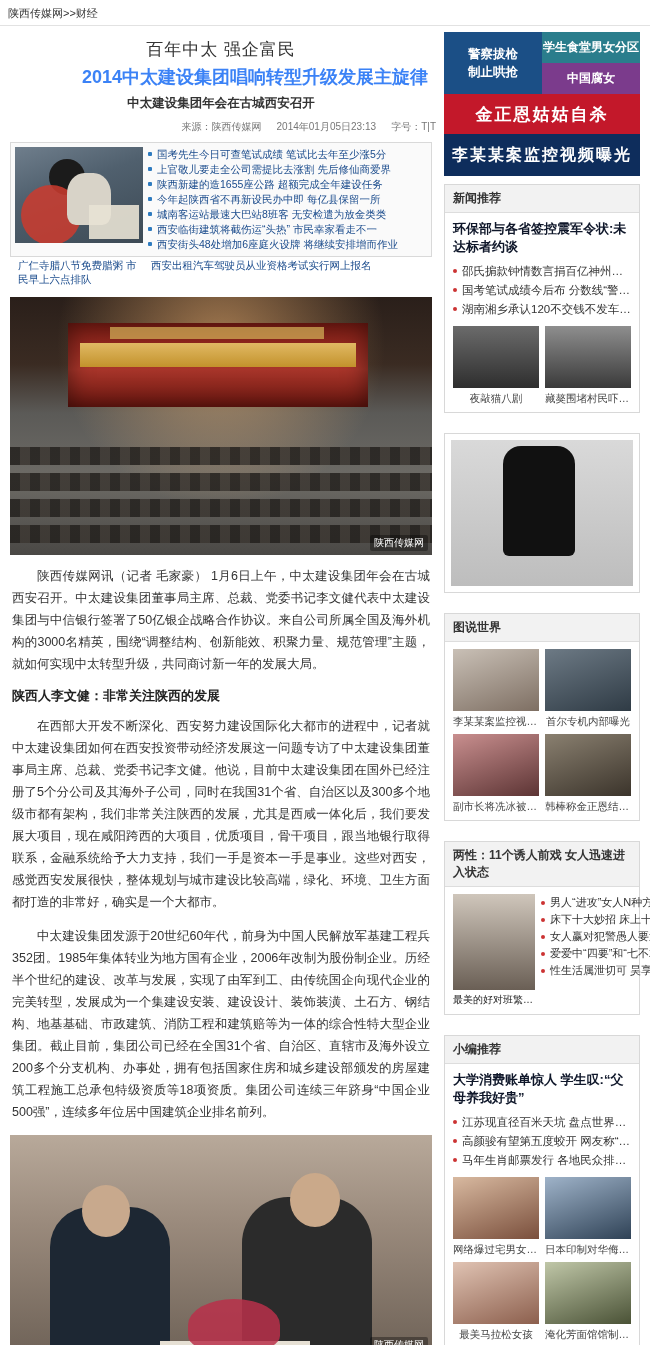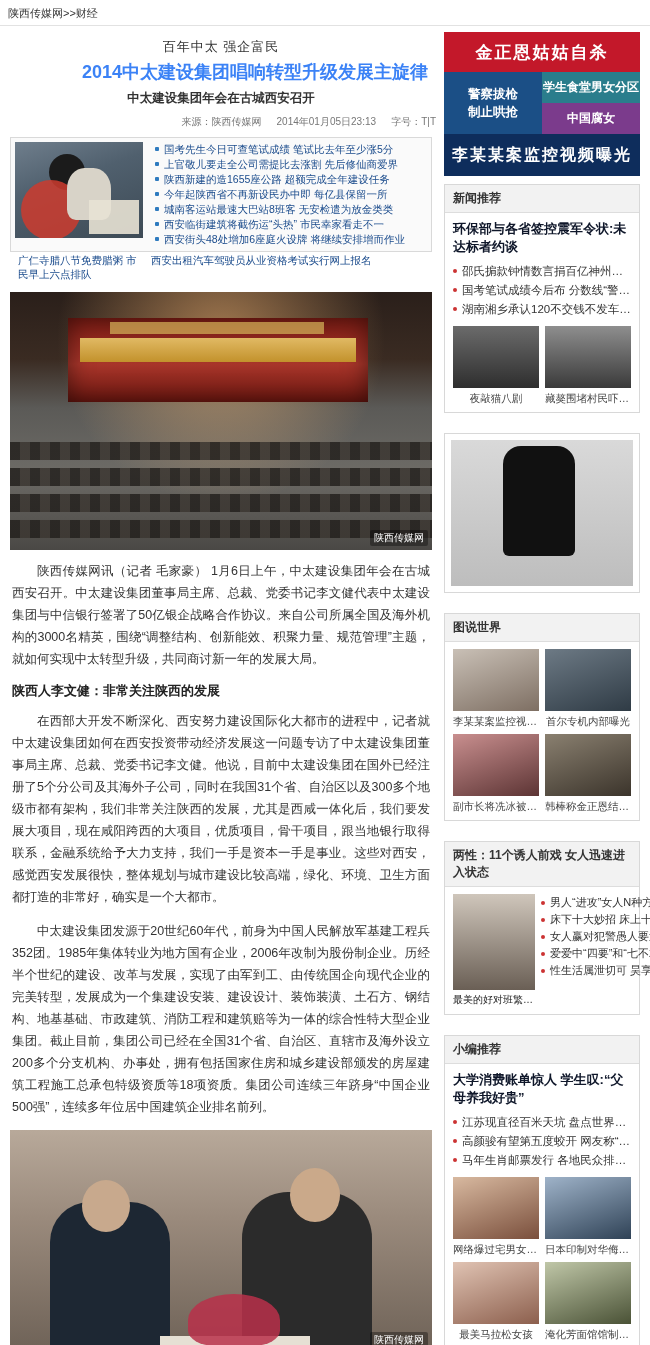--- a/index.html
+++ b/index.html
@@ -14,32 +14,32 @@
   .page { width: 650px; position: relative; background:#fff; }
   .breadcrumb {
     font-size: 11px; color:#333; padding: 6px 8px 4px 8px;
     border-bottom: 1px solid #e2e2e2;
   }
   .layout { display:flex; gap:8px; padding: 6px 6px 0 6px; }
   .main { width: 430px; }
   .side { width: 196px; }
 
   
-  .kicker { text-align:center; font-size:13px; color:#333; margin: 6px 0 4px; letter-spacing:1px;}
+  .kicker { text-align:center; font-size:17px; color:#333; margin: 6px 0 4px; letter-spacing:1px;}
   .headline {
     text-align:right; font-size:18px; font-weight:bold; color:#3b82f6;
     line-height:1.35; margin: 2px 8px 6px;
   }
   .subhead { text-align:center; font-size:12.5px; font-weight:bold; color:#333; margin-bottom:8px;}
   .meta { text-align:right; font-size:10px; color:#777; margin-bottom:8px; }
   .meta .sep { color:#bbb; padding:0 2px; }
 
   
   .promo {
-    border:1px solid #d9d9d9; background:#fafafa; padding:4px; display:flex; gap:12px;
+    border:1px solid #d9d9d9; background:#fafafa; padding:4px; display:flex; gap:5px;
     margin: 0 4px 10px 4px;
   }
   .promo-photo {
     width:128px; height:96px; flex:0 0 128px; position:relative; overflow:hidden;
     background: linear-gradient(160deg,#6f7e8c 0%, #50606e 40%, #3d4a55 100%);
   }
   .promo-photo .blob1 { position:absolute; width:60px; height:60px; border-radius:50%; background:#cc3b2e; opacity:.85; left:6px; top:38px;}
   .promo-photo .blob2 { position:absolute; width:44px; height:52px; border-radius:40% 40% 20% 20%; background:#d8d3c8; left:52px; top:26px;}
   .promo-photo .blob3 { position:absolute; width:36px; height:36px; border-radius:50%; background:#1b1b1b; left:34px; top:12px;}
   .promo-photo .blob4 { position:absolute; width:50px; height:34px; background:#e8e2d4; right:4px; bottom:4px; opacity:.9;}
@@ -230,29 +230,29 @@
         <div class="flowers"></div>
         <div class="watermark">陕西传媒网</div>
       </div>
 
     </div>
 
     <div class="side">
 
       <div class="ad-top">
         <div class="ad-row">
-          <div class="ad-cell ad-red">金正恩姑姑自杀</div>
-        </div>
-        <div class="ad-row">
           <div class="ad-cell ad-blue" style="white-space:pre-line">警察拔枪
 制止哄抢</div>
           <div style="width:50%">
             <div class="ad-cell ad-teal" style="width:100%">学生食堂男女分区</div>
             <div class="ad-cell ad-purple" style="width:100%">中国腐女</div>
           </div>
+        </div>
+        <div class="ad-row">
+          <div class="ad-cell ad-red">金正恩姑姑自杀</div>
         </div>
         <div class="ad-row">
           <div class="ad-cell ad-navy">李某某案监控视频曝光</div>
         </div>
       </div>
 
       <div class="sbox">
         <div class="sbox-hd">新闻推荐</div>
         <div class="sbox-bd">
           <div class="s-title">环保部与各省签控震军令状:未达标者约谈</div>

